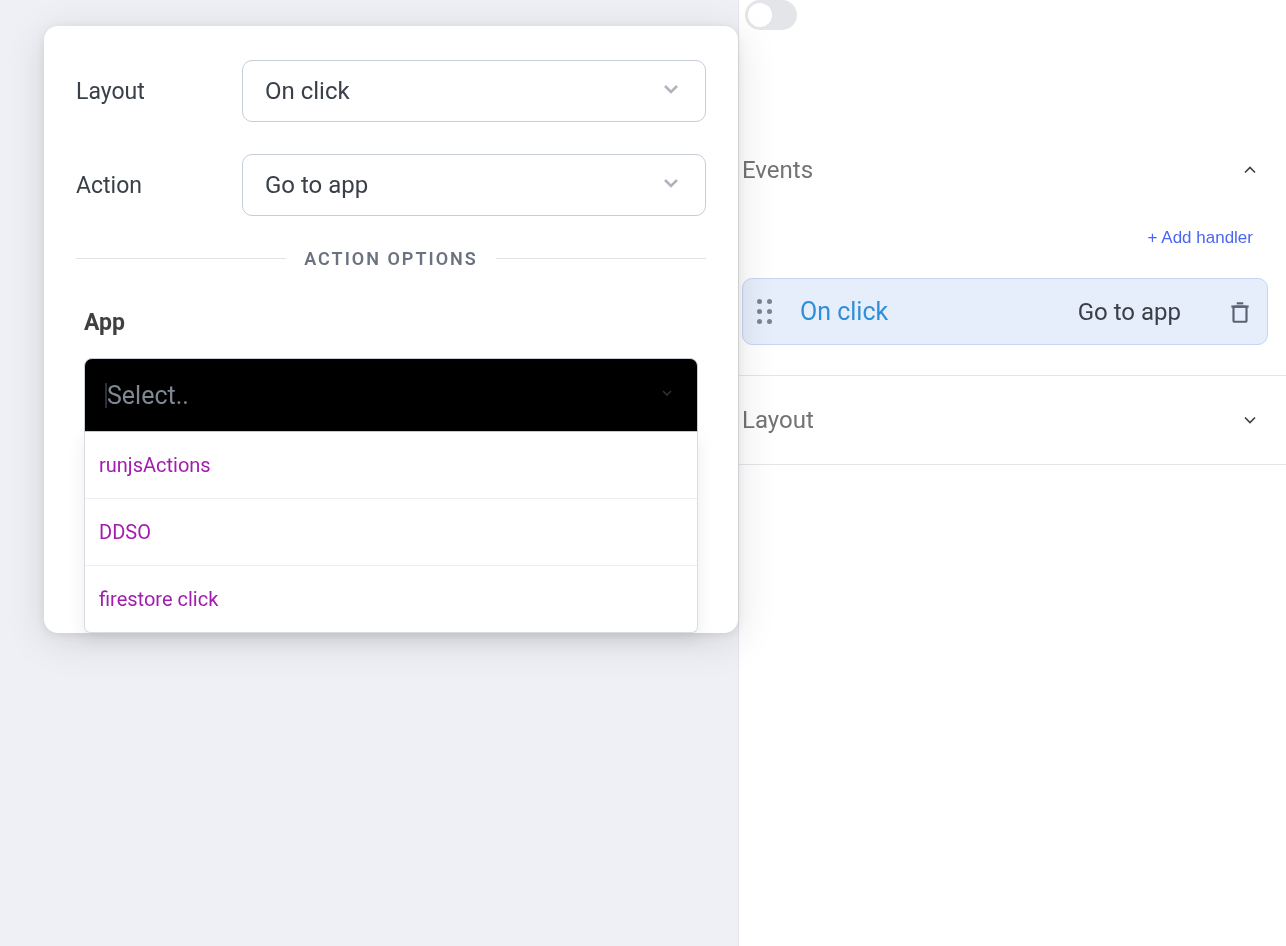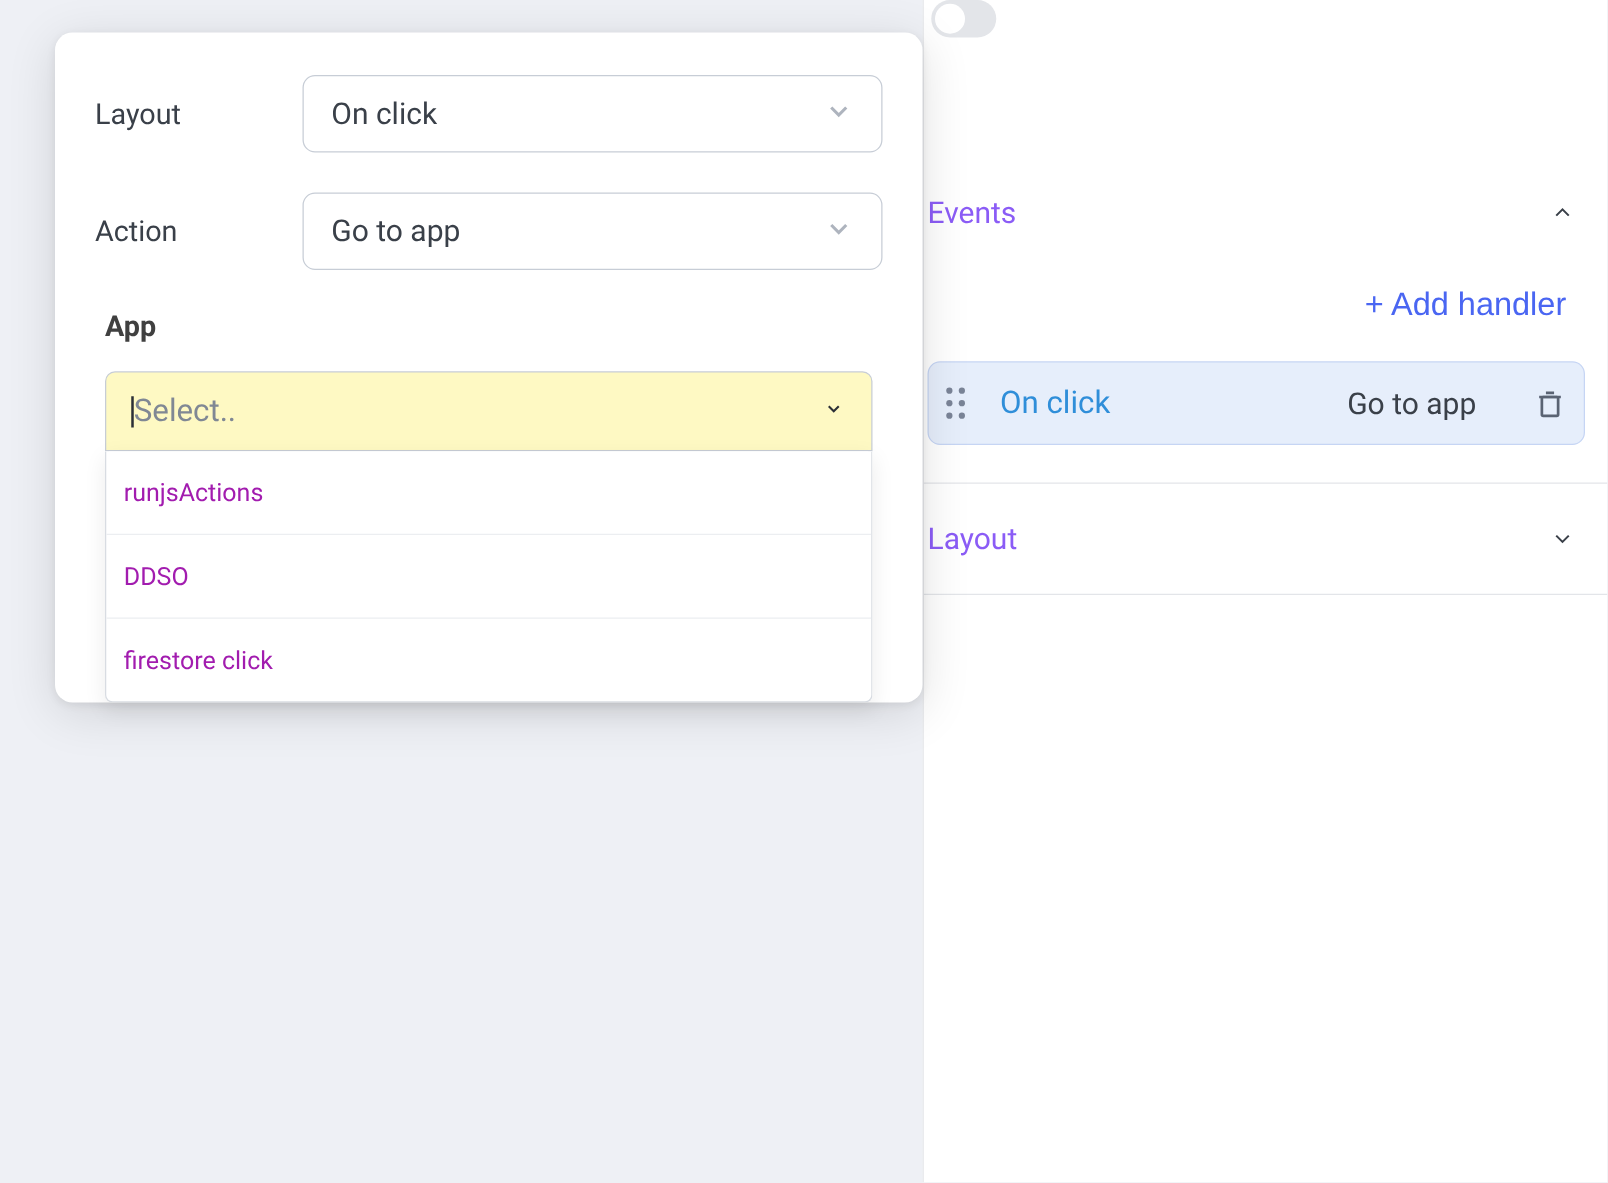--- a/index.html
+++ b/index.html
@@ -53,21 +53,21 @@
       padding: 30px 18px 30px 3px;
     }
     .section-header {
       display: flex;
       justify-content: space-between;
       align-items: center;
       cursor: pointer;
     }
     .section-title {
       font-size: 24px;
-      color: #8b5cf6;
+      color: #737373;
       font-weight: 400;
     }
     .chevron {
       width: 20px;
       height: 20px;
       display: flex;
       align-items: center;
       justify-content: center;
       margin-right: 8px;
     }
@@ -82,21 +82,21 @@
 
     .add-handler {
       display: flex;
       justify-content: flex-end;
       margin-top: 44px;
       margin-bottom: 30px;
       padding-right: 15px;
     }
     .add-handler-btn {
       color: #4a66f2;
-      font-size: 26px;
+      font-size: 17px;
       font-weight: 500;
       cursor: pointer;
       background: none;
       border: none;
       margin-left: 16px;
     }
 
     .handler-row {
       display: flex;
       align-items: center;
@@ -209,29 +209,29 @@
       color: #404040;
       margin-bottom: 22px;
       padding-left: 8px;
     }
 
     .app-select-wrap {
       position: relative;
       padding: 0 8px;
     }
     .app-select {
-      height: 64px;
+      height: 74px;
       border: 1.5px solid #c7cdd6;
       border-radius: 8px 8px 0 0;
       display: flex;
       align-items: center;
       justify-content: space-between;
       padding: 0 22px 0 22px;
       cursor: text;
-      background: #fef9c3;
+      background: #000000;
     }
     .app-select-placeholder {
       font-size: 25px;
       color: #808894;
       position: relative;
     }
     .app-select-placeholder::before {
       content: "";
       position: absolute;
       left: -2px;
@@ -364,20 +364,25 @@
     <div class="select-control">
       <span class="select-value">Go to app</span>
       <span class="select-chevron">
         <svg viewBox="0 0 24 24" fill="none" stroke="currentColor" stroke-width="2.5">
             <polyline points="6 9 12 15 18 9"></polyline>
           </svg>
       </span>
     </div>
   </div>
 
+  <div class="divider-row">
+    <div class="divider-line"></div>
+    <div class="divider-label">ACTION OPTIONS</div>
+    <div class="divider-line"></div>
+  </div>
 
   <div class="app-label">App</div>
 
   <div class="app-select-wrap">
     <div class="app-select">
       <span class="app-select-placeholder">Select..</span>
       <span class="app-chevron">
         <svg viewBox="0 0 24 24" fill="none" stroke="#2b2f36" stroke-width="2.5">
             <polyline points="6 9 12 15 18 9"></polyline>
           </svg>

